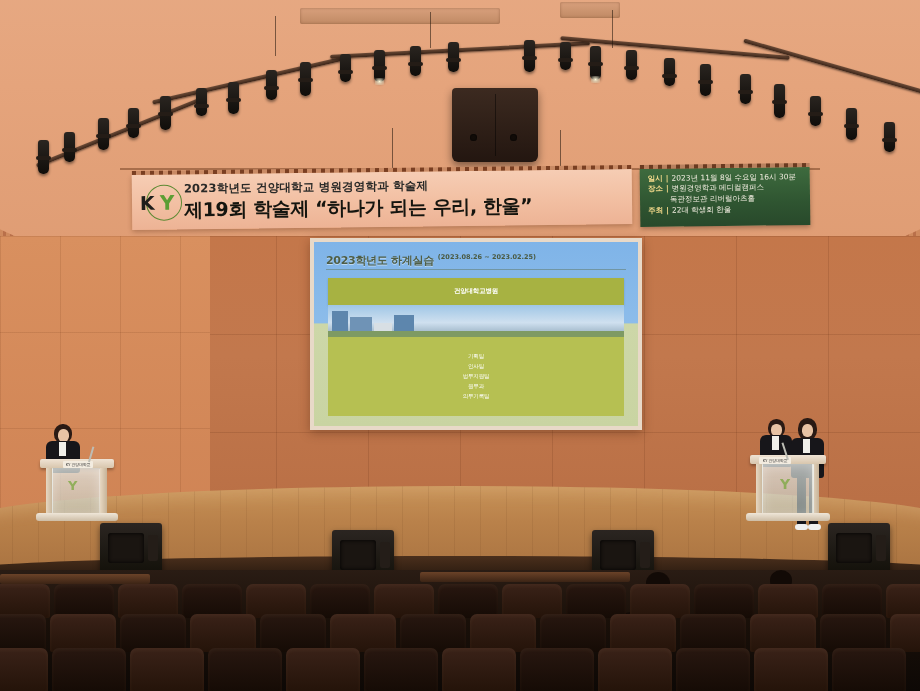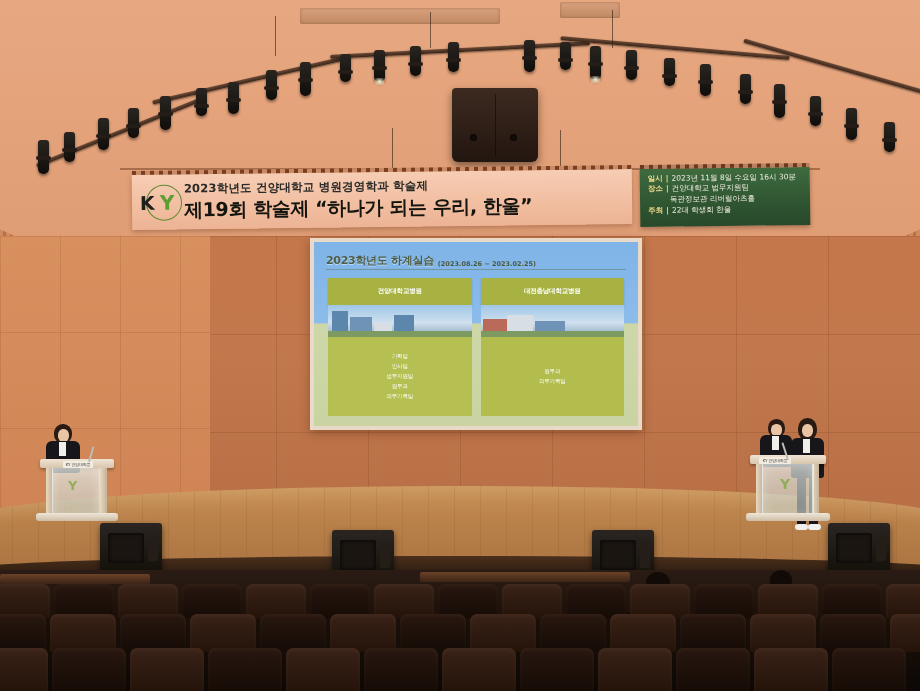--- a/index.html
+++ b/index.html
@@ -151,21 +151,21 @@
     position:absolute;left:310px;top:238px;width:332px;height:192px;
     background:#e8d9c8;padding:4px;box-sizing:border-box;
     box-shadow:0 3px 10px rgba(60,25,8,.35);
   }
   .screen{
     position:relative;width:100%;height:100%;overflow:hidden;
     background:linear-gradient(180deg,#7fb4e8 0%,#8cbcea 44%,#cdd7a8 44.5%,#c9d4a2 100%);
   }
   .slide-title-row{
     position:absolute;left:12px;top:11px;right:12px;
-    display:flex;align-items:flex-end;
+    display:flex;align-items:flex-start;
   }
   .slide-title{
     font-size:11px;font-weight:bold;color:#4f5e46;letter-spacing:-.3px;
     text-shadow:0 1px 0 rgba(255,255,255,.45);
   }
   .slide-daterange{
     font-size:6.5px;font-weight:bold;color:#4a5a42;margin-left:4px;
   }
   .slide-rule{
     position:absolute;left:12px;right:12px;top:27px;height:1px;
@@ -378,21 +378,21 @@
   <div class="banner-green">
     <div class="topstrip"></div>
     <div class="gline">
       <span class="glabel">일시</span>
       <span class="glabel">|</span>
       <span class="gval">2023년 11월 8일 수요일 16시 30분</span>
     </div>
     <div class="gline">
       <span class="glabel">장소</span>
       <span class="glabel">|</span>
-      <span class="gval">건양대학교 법무지원팀</span>
+      <span class="gval">병원경영학과 메디컬캠퍼스</span>
     </div>
     <div class="gval2">독관정보관 리버럴아츠홀</div>
     <div class="gline" style="margin-top:2px;">
       <span class="glabel">주최</span>
       <span class="glabel">|</span>
       <span class="gval">22대 학생회 한울</span>
     </div>
   </div>
 
   <div class="screen-frame">
@@ -415,33 +415,20 @@
           </div>
           <div class="dept-box tall">
             <div class="dept">기획팀</div>
             <div class="dept">인사팀</div>
             <div class="dept">법무지원팀</div>
             <div class="dept">원무과</div>
             <div class="dept">의무기록팀</div>
           </div>
         </div>
 
-        <div class="col">
-          <div class="hosp-label">대전충남대학교병원</div>
-          <div class="hosp-photo">
-            <div class="bldg r" style="left:2px;width:24px;height:18px;"></div>
-            <div class="bldg w" style="left:26px;width:26px;height:22px;"></div>
-            <div class="bldg" style="left:54px;width:30px;height:16px;"></div>
-            <div class="grn"></div>
-          </div>
-          <div class="dept-box">
-            <div class="dept">원무과</div>
-            <div class="dept">의무기록팀</div>
-          </div>
-        </div>
 
       </div>
     </div>
   </div>
 
   <div class="stage">
     <div class="stage-grain"></div>
   </div>
   <div class="stage-front"></div>
 

